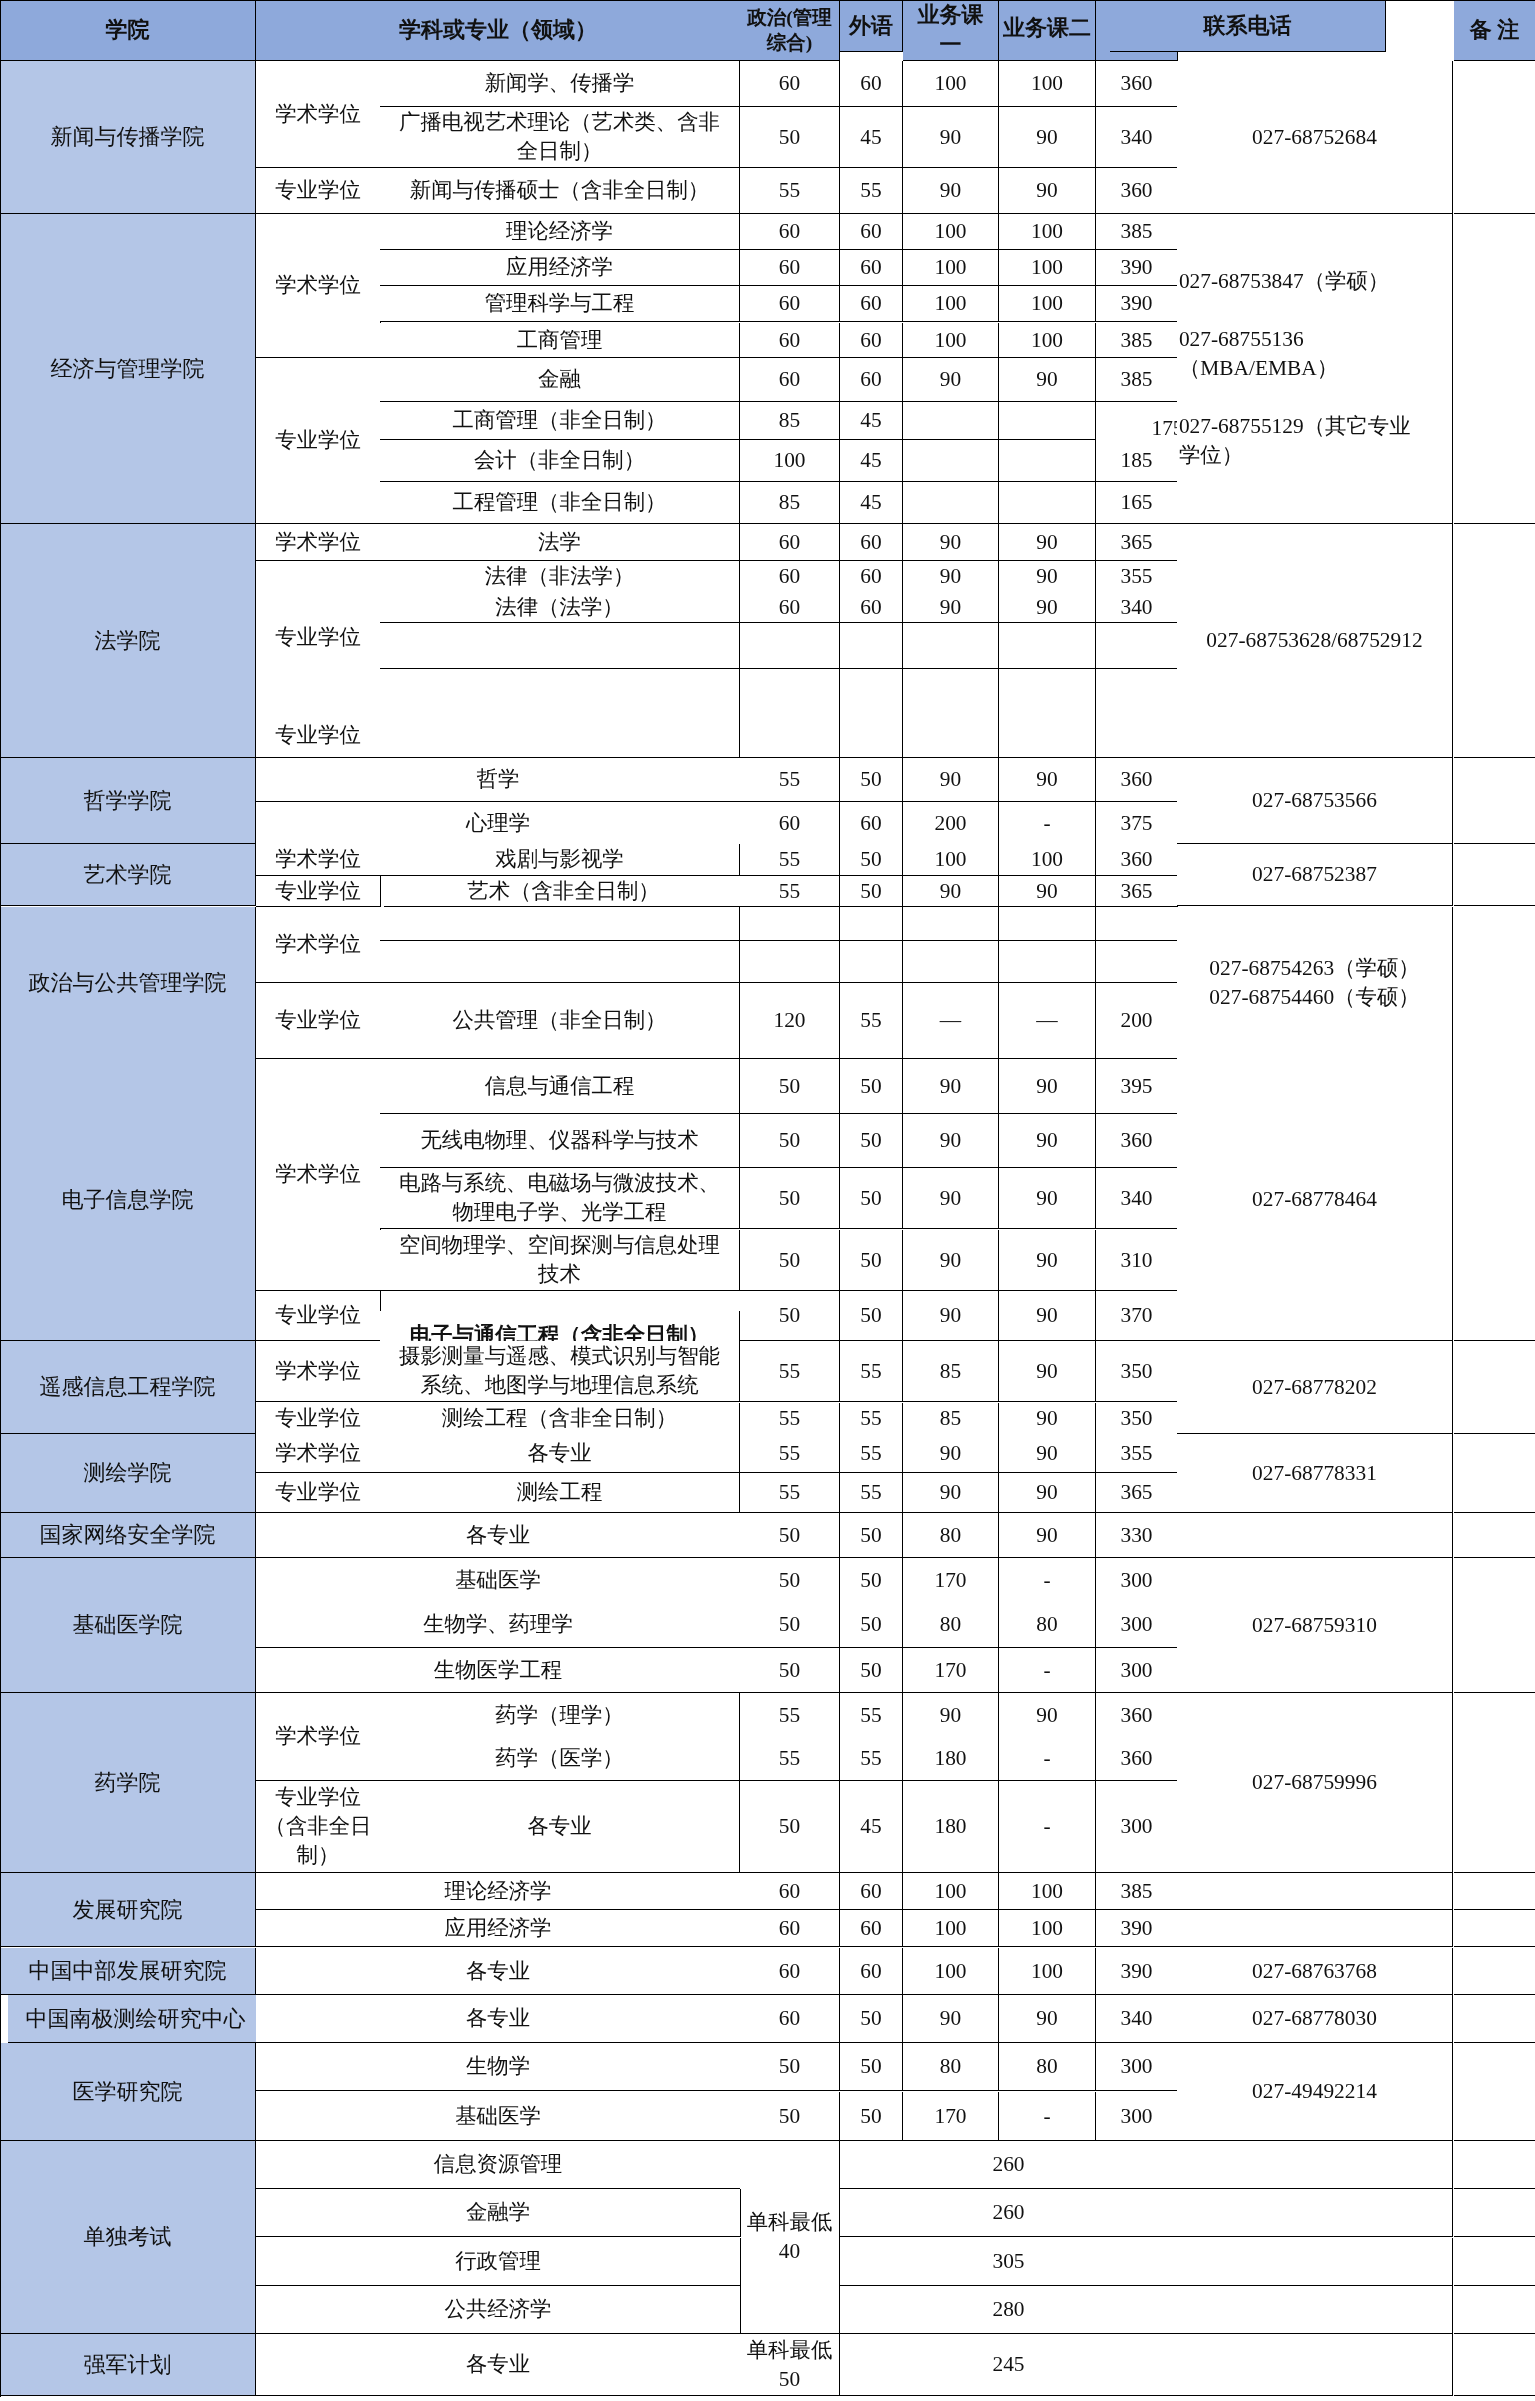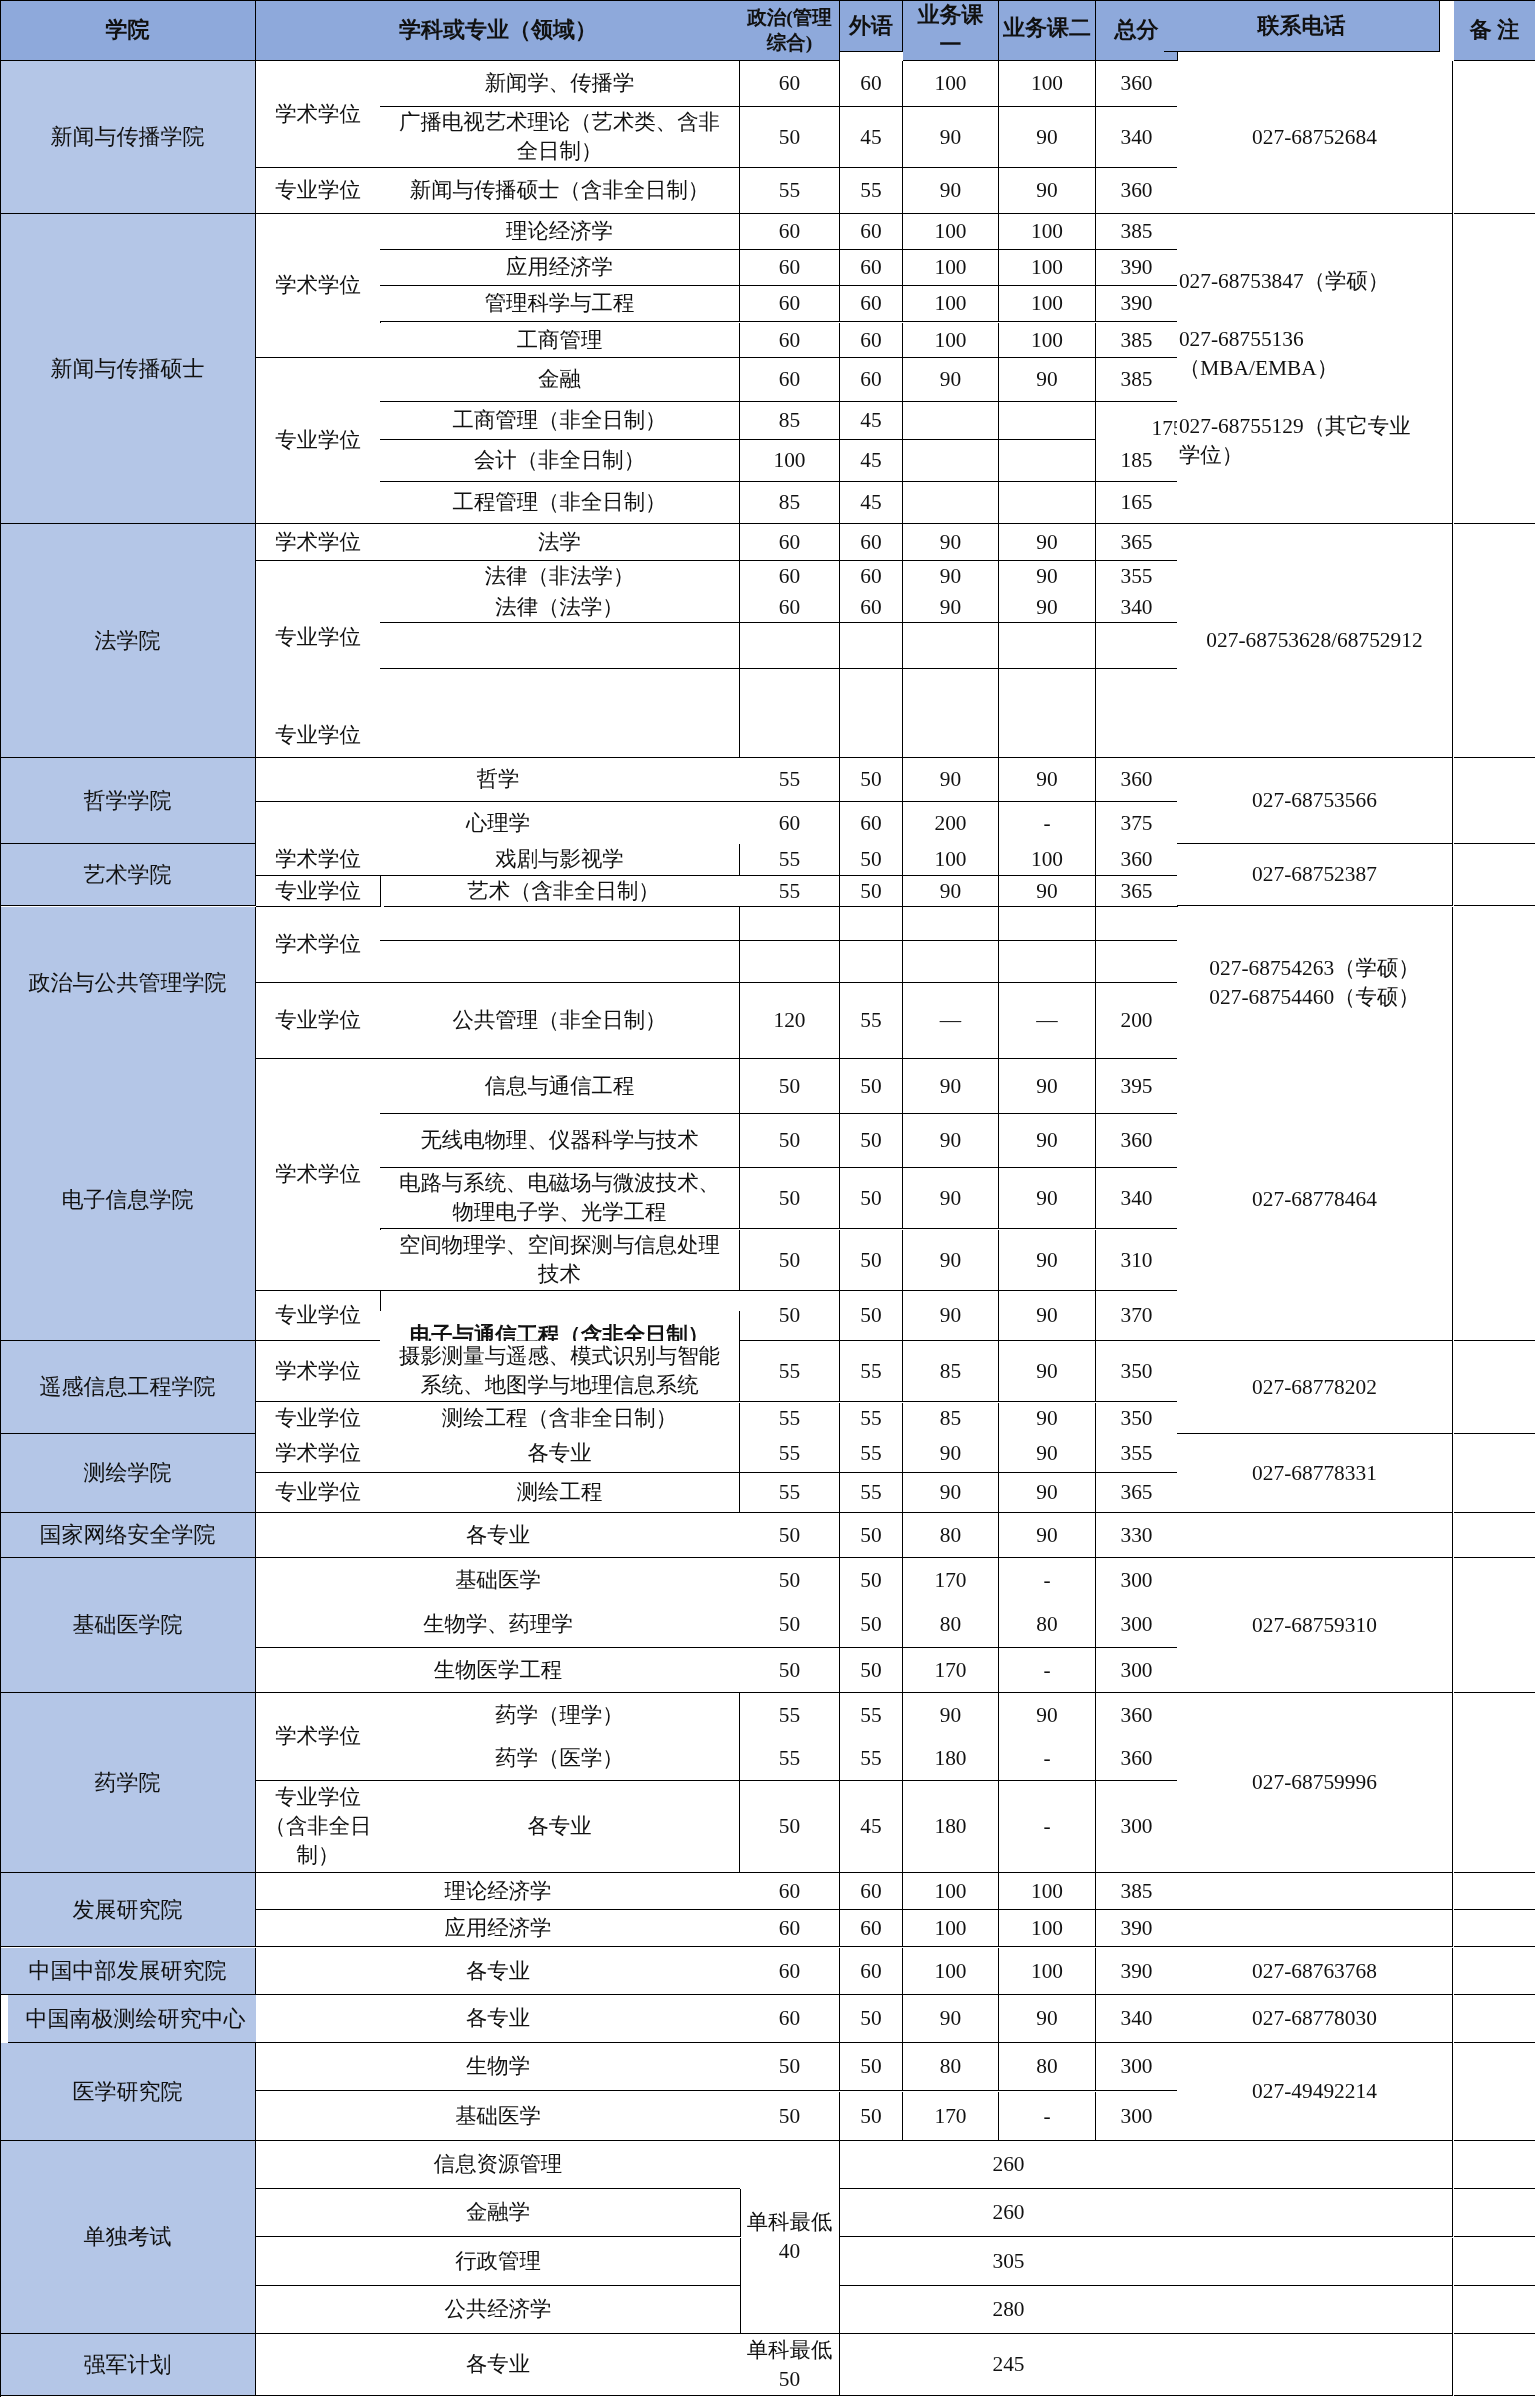--- a/index.html
+++ b/index.html
@@ -22,21 +22,21 @@
 <div id="sheet">
   <div id="cells">
       <div class="cell hdr" style="left: 0px; top: 0px; width: 256px; height: 61px;">学院</div>
       <div class="cell hdr" style="left: 256px; top: 0px; width: 485px; height: 61px;">学科或专业（领域）</div>
       <div class="cell hdr hdr-small" style="left: 740px; top: 0px; width: 100px; height: 61px;">政治(管理
 综合)</div>
       <div class="cell hdr" style="left: 840px; top: 0px; width: 63px; height: 52px;">外语</div>
       <div class="cell hdr" style="left: 903px; top: 0px; width: 96px; height: 61px;">业务课一</div>
       <div class="cell hdr" style="left: 999px; top: 0px; width: 97px; height: 61px; font-family: Liberation Mono, monospace;">业务课二</div>
       <div class="cell hdr" style="left: 1096px; top: 0px; width: 82px; height: 61px;">总分</div>
-      <div class="cell hdr" style="left: 1164px; top: 0px; width: 276px; height: 52px;">联系电话</div>
+      <div class="cell hdr" style="left: 1110px; top: 0px; width: 276px; height: 52px;">联系电话</div>
       <div class="cell hdr" style="left: 1454px; top: 0px; width: 82px; height: 61px;">备 注</div>
       <div class="cell college" style="left: 0px; top: 61px; width: 256px; height: 153px;">新闻与传播学院</div>
       <div class="cell " style="left: 256px; top: 61px; width: 125px; height: 107px;">学术学位</div>
       <div class="cell " style="left: 380px; top: 61px; width: 360px; height: 46px;">新闻学、传播学</div>
       <div class="cell " style="left: 740px; top: 61px; width: 100px; height: 46px;">60</div>
       <div class="cell " style="left: 840px; top: 61px; width: 63px; height: 46px;">60</div>
       <div class="cell " style="left: 903px; top: 61px; width: 96px; height: 46px;">100</div>
       <div class="cell " style="left: 999px; top: 61px; width: 97px; height: 46px;">100</div>
       <div class="cell " style="left: 1096px; top: 61px; width: 82px; height: 46px;">360</div>
       <div class="cell " style="left: 380px; top: 107px; width: 360px; height: 61px;">广播电视艺术理论（艺术类、含非
@@ -48,21 +48,21 @@
       <div class="cell " style="left: 1096px; top: 107px; width: 82px; height: 61px;">340</div>
       <div class="cell group-end" style="left: 256px; top: 168px; width: 125px; height: 46px;">专业学位</div>
       <div class="cell group-end" style="left: 380px; top: 168px; width: 360px; height: 46px;">新闻与传播硕士（含非全日制）</div>
       <div class="cell group-end" style="left: 740px; top: 168px; width: 100px; height: 46px;">55</div>
       <div class="cell group-end" style="left: 840px; top: 168px; width: 63px; height: 46px;">55</div>
       <div class="cell group-end" style="left: 903px; top: 168px; width: 96px; height: 46px;">90</div>
       <div class="cell group-end" style="left: 999px; top: 168px; width: 97px; height: 46px;">90</div>
       <div class="cell group-end" style="left: 1096px; top: 168px; width: 82px; height: 46px;">360</div>
       <div class="cell group-end" style="left: 1177px; top: 61px; width: 276px; height: 153px;">027-68752684</div>
       <div class="cell group-end" style="left: 1454px; top: 61px; width: 82px; height: 153px;"></div>
-      <div class="cell college" style="left: 0px; top: 214px; width: 256px; height: 310px;">新闻与传播硕士</div>
+      <div class="cell college" style="left: 0px; top: 214px; width: 256px; height: 310px;">经济与管理学院</div>
       <div class="cell " style="left: 256px; top: 214px; width: 125px; height: 144px;">学术学位</div>
       <div class="cell " style="left: 380px; top: 214px; width: 360px; height: 36px;">理论经济学</div>
       <div class="cell " style="left: 740px; top: 214px; width: 100px; height: 36px;">60</div>
       <div class="cell " style="left: 840px; top: 214px; width: 63px; height: 36px;">60</div>
       <div class="cell " style="left: 903px; top: 214px; width: 96px; height: 36px;">100</div>
       <div class="cell " style="left: 999px; top: 214px; width: 97px; height: 36px;">100</div>
       <div class="cell " style="left: 1096px; top: 214px; width: 82px; height: 36px;">385</div>
       <div class="cell " style="left: 380px; top: 250px; width: 360px; height: 36px;">应用经济学</div>
       <div class="cell " style="left: 740px; top: 250px; width: 100px; height: 36px;">60</div>
       <div class="cell " style="left: 840px; top: 250px; width: 63px; height: 36px;">60</div>

